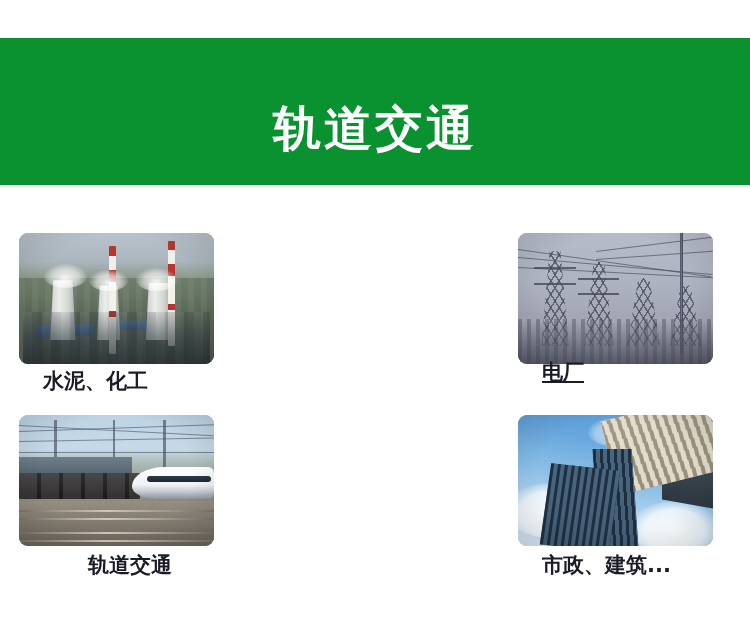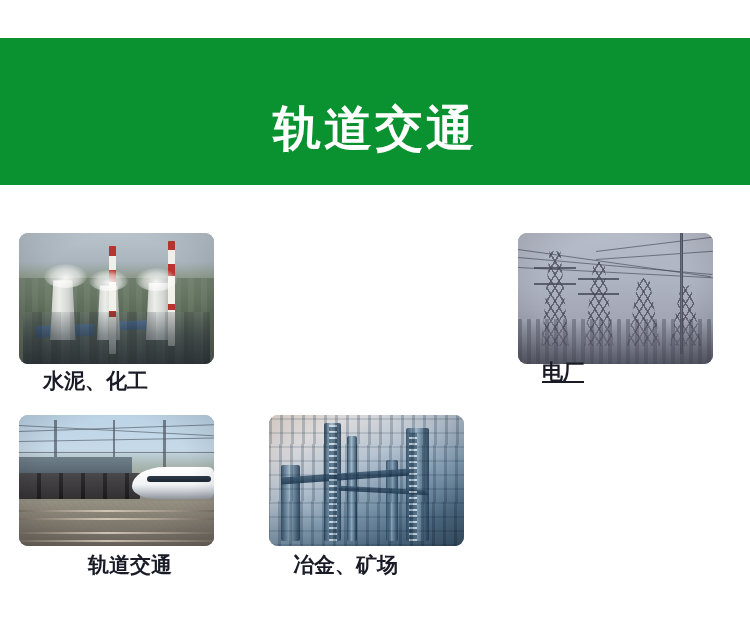--- a/index.html
+++ b/index.html
@@ -386,32 +386,31 @@
         <div class="rail-line rl1"></div>
         <div class="rail-line rl2"></div>
         <div class="rail-line rl3"></div>
         <div class="rail-line rl4"></div>
       </div>
       <div class="vignette"></div>
     </div>
     <div class="card-label">轨道交通</div>
   </div>
 
-  <div class="card c5">
+
+  <div class="card c6">
     <div class="card-thumb">
-      <div class="scene scene-metal">
-        <div class="tower tw5"></div>
-        <div class="tower tw1"></div>
-        <div class="tower tw2"></div>
-        <div class="tower tw3"></div>
-        <div class="tower tw4"></div>
-        <div class="gantry gy1"></div>
-        <div class="gantry gy2"></div>
-        <div class="ladder ld1"></div>
-        <div class="ladder ld2"></div>
+      <div class="scene scene-city">
+        <div class="cloud cl4"></div>
+        <div class="cloud cl1"></div>
+        <div class="cloud cl2"></div>
+        <div class="cloud cl3"></div>
+        <div class="twr-dark td1"></div>
+        <div class="twr-stone ts1"></div>
+        <div class="twr-glass tg2"></div>
+        <div class="twr-glass tg1"></div>
       </div>
       <div class="vignette"></div>
     </div>
-    <div class="card-label">冶金、矿场</div>
+    <div class="card-label">市政、建筑...</div>
   </div>
 
-
 </div>
 
 </body></html>

